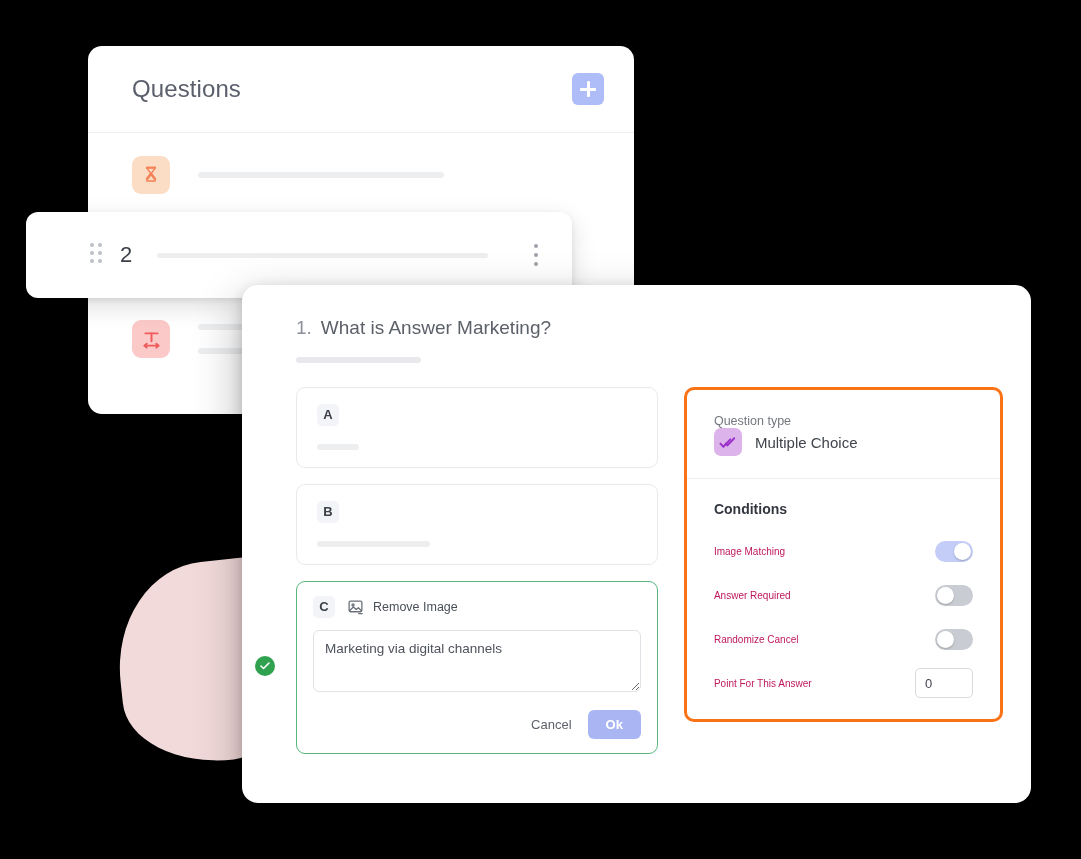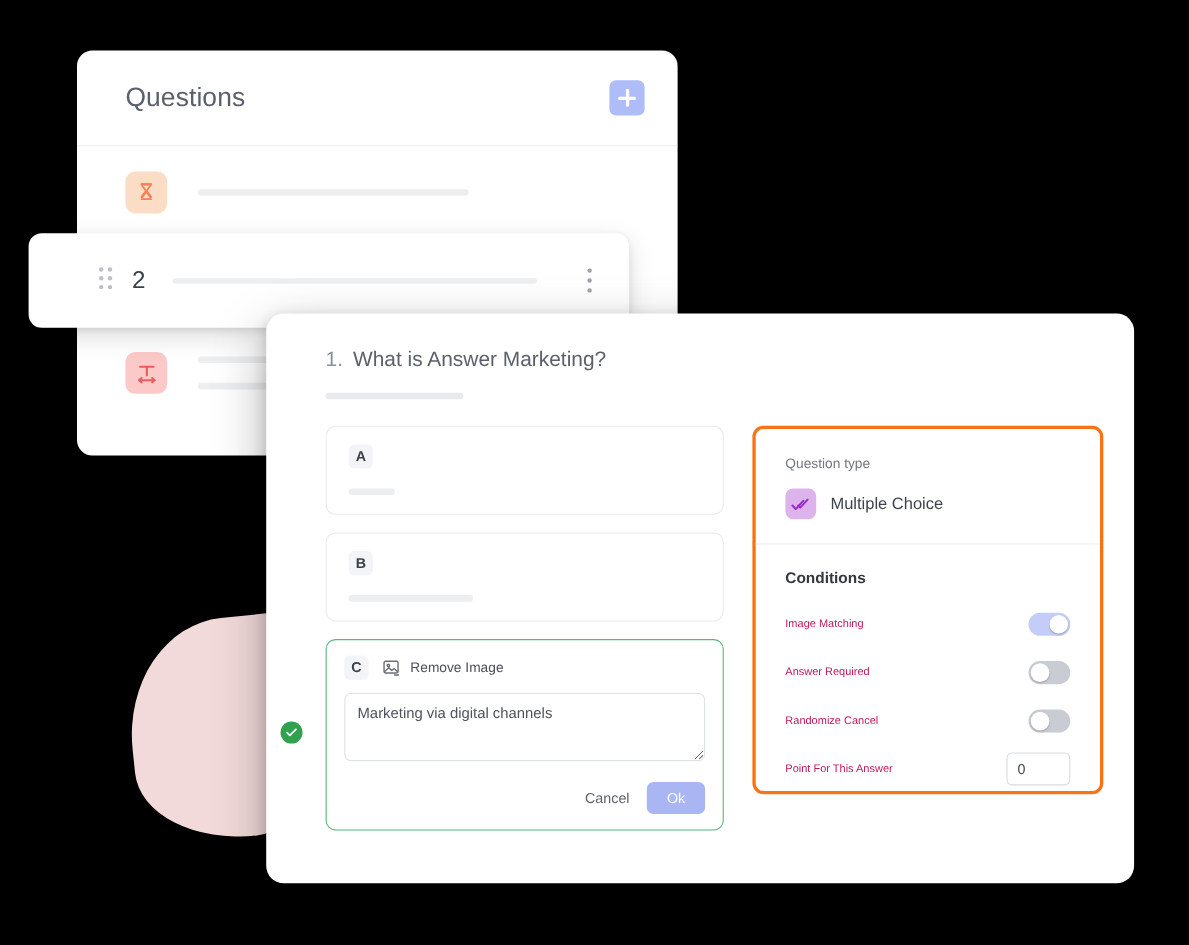--- a/index.html
+++ b/index.html
@@ -28,21 +28,21 @@
     height: 200px;
     background: #f3dada;
     border-radius: 60% 12% 44% 68% / 62% 20% 80% 38%;
     transform: rotate(-6deg);
     z-index: 1;
   }
 
   
   #questions-card {
     position: absolute;
-    left: 70px;
+    left: 88px;
     top: 46px;
     width: 546px;
     height: 368px;
     background: #ffffff;
     border-radius: 14px;
     box-shadow: 0 10px 30px rgba(0,0,0,0.18), 0 2px 8px rgba(0,0,0,0.10);
     z-index: 2;
     overflow: hidden;
   }
   #questions-header {
@@ -213,20 +213,21 @@
   }
   #ok-button {
     background: #aab6f3;
     color: #fff;
     border: none;
     border-radius: 6px;
     padding: 7px 18px;
     font-size: 13px;
     cursor: pointer;
     font-family: "Liberation Sans", sans-serif;
+    font-weight: bold;
   }
   #correct-badge {
     position: absolute;
     left: -42px;
     top: 74px;
     width: 20px; height: 20px;
     background: #30a14e;
     border-radius: 50%;
     display: flex; align-items: center; justify-content: center;
   }
@@ -234,21 +235,21 @@
   
   #settings-panel {
     width: 320px;
     border: 3px solid #f97316;
     border-radius: 10px;
     background: #fff;
     height: 335px;
   }
   #qtype-section { padding: 24px 27px 22px 27px; border-bottom: 1px solid #eceef0; }
   #qtype-label { font-size: 12.5px; color: #73787f; }
-  #qtype-value-row { display: flex; align-items: center; gap: 13px; margin-top: 16px; }
+  #qtype-value-row { display: flex; align-items: center; gap: 13px; }
   #qtype-icon {
     width: 28px; height: 28px;
     background: #ddb3ec;
     border-radius: 7px;
     display: flex; align-items: center; justify-content: center;
   }
   #qtype-value { font-size: 15px; color: #3f434c; }
 
   #conditions-section { padding: 22px 27px 0 27px; }
   #conditions-title { font-size: 14px; color: #33373f; font-weight: bold; }

